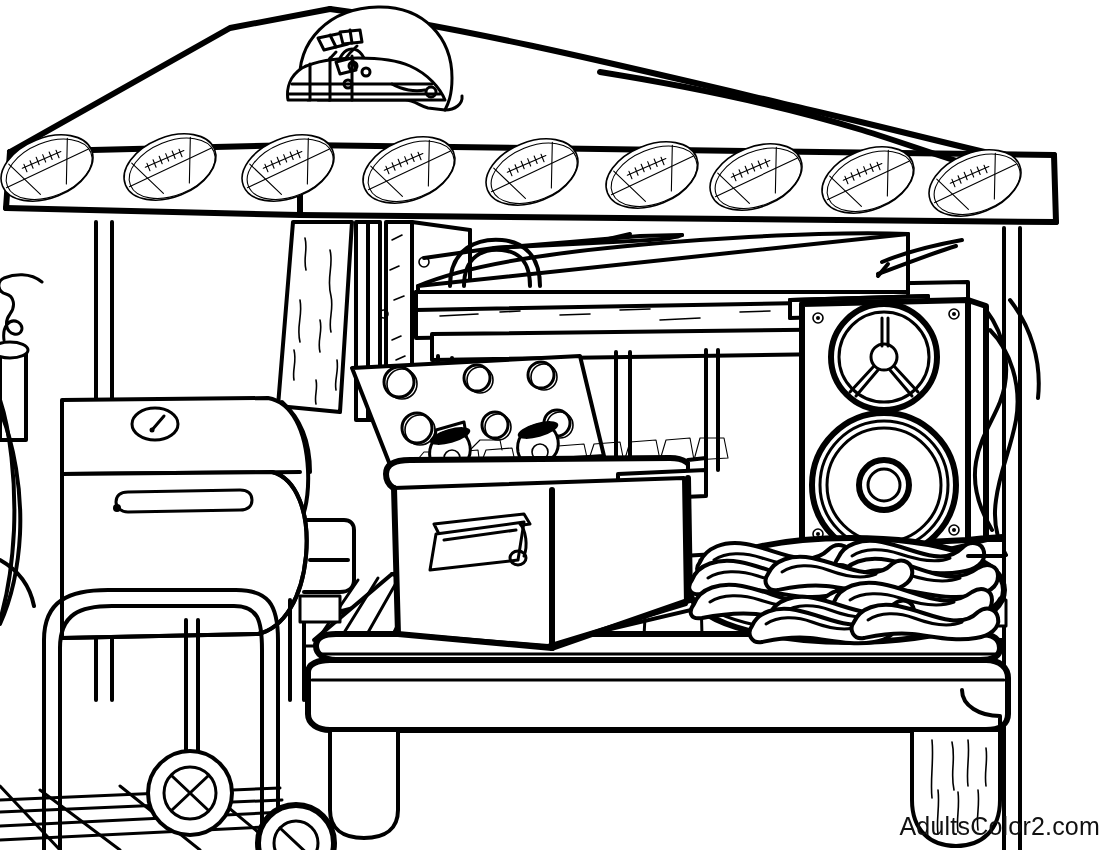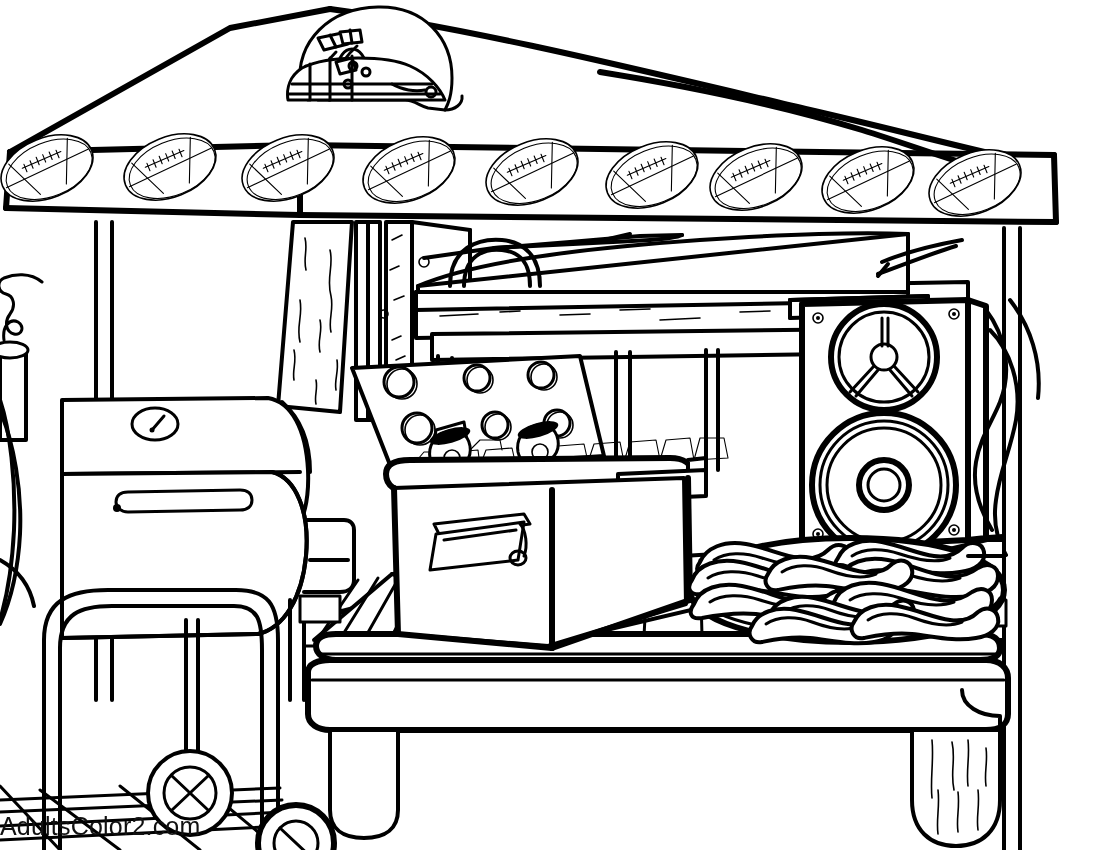--- a/index.html
+++ b/index.html
@@ -24,21 +24,21 @@
     top: 0;
     width: 1100px;
     height: 850px;
     display: block;
   }
   #watermark {
     position: absolute;
     left: 0;
     top: 812px;
     width: 1100px;
-    text-align: left;
+    text-align: right;
     font-family: "Liberation Sans", sans-serif;
     font-size: 25px;
     letter-spacing: 0.2px;
     color: #111111;
     white-space: nowrap;
     user-select: text;
   }
   
   .ln   { fill: none; stroke: #000; stroke-width: 4;   stroke-linecap: round;  stroke-linejoin: round; }
   .ln-h { fill: none; stroke: #000; stroke-width: 6;   stroke-linecap: round;  stroke-linejoin: round; }

